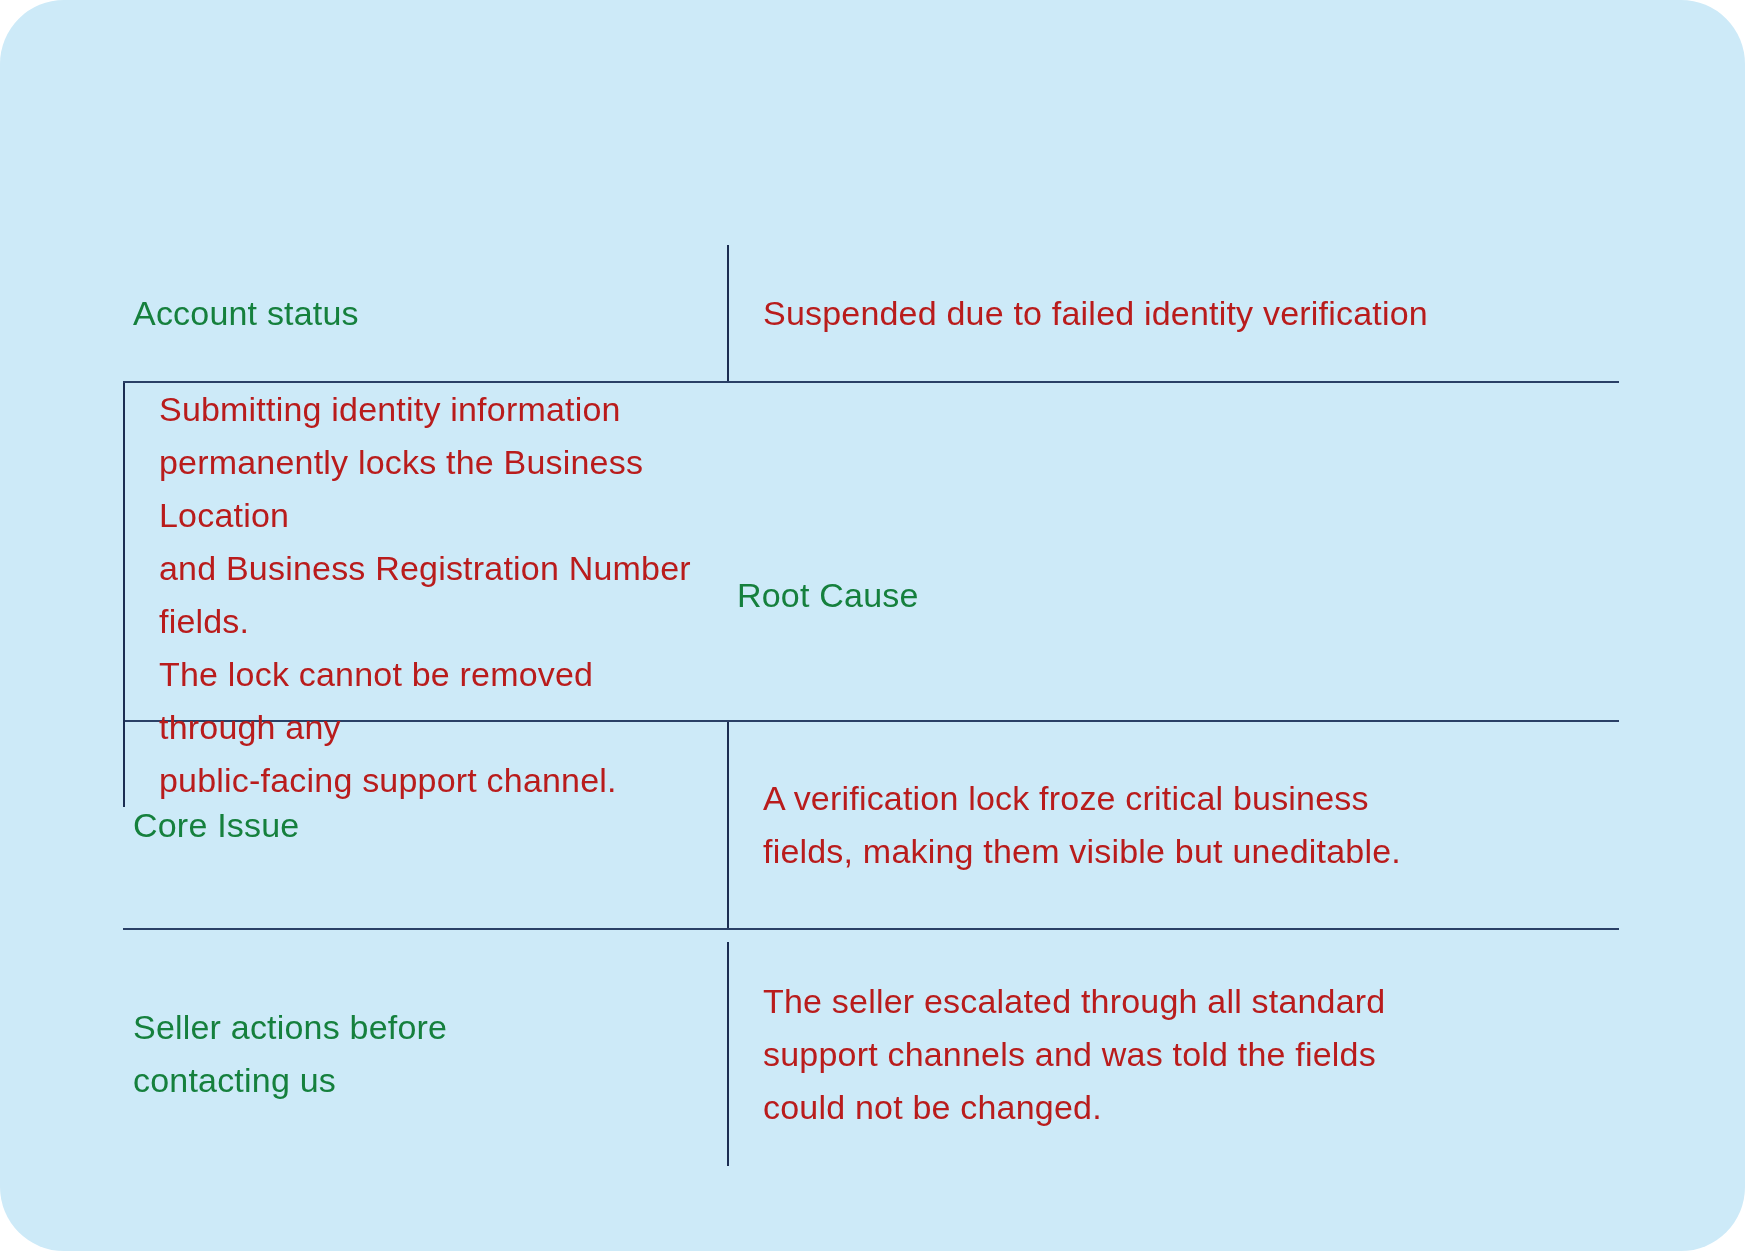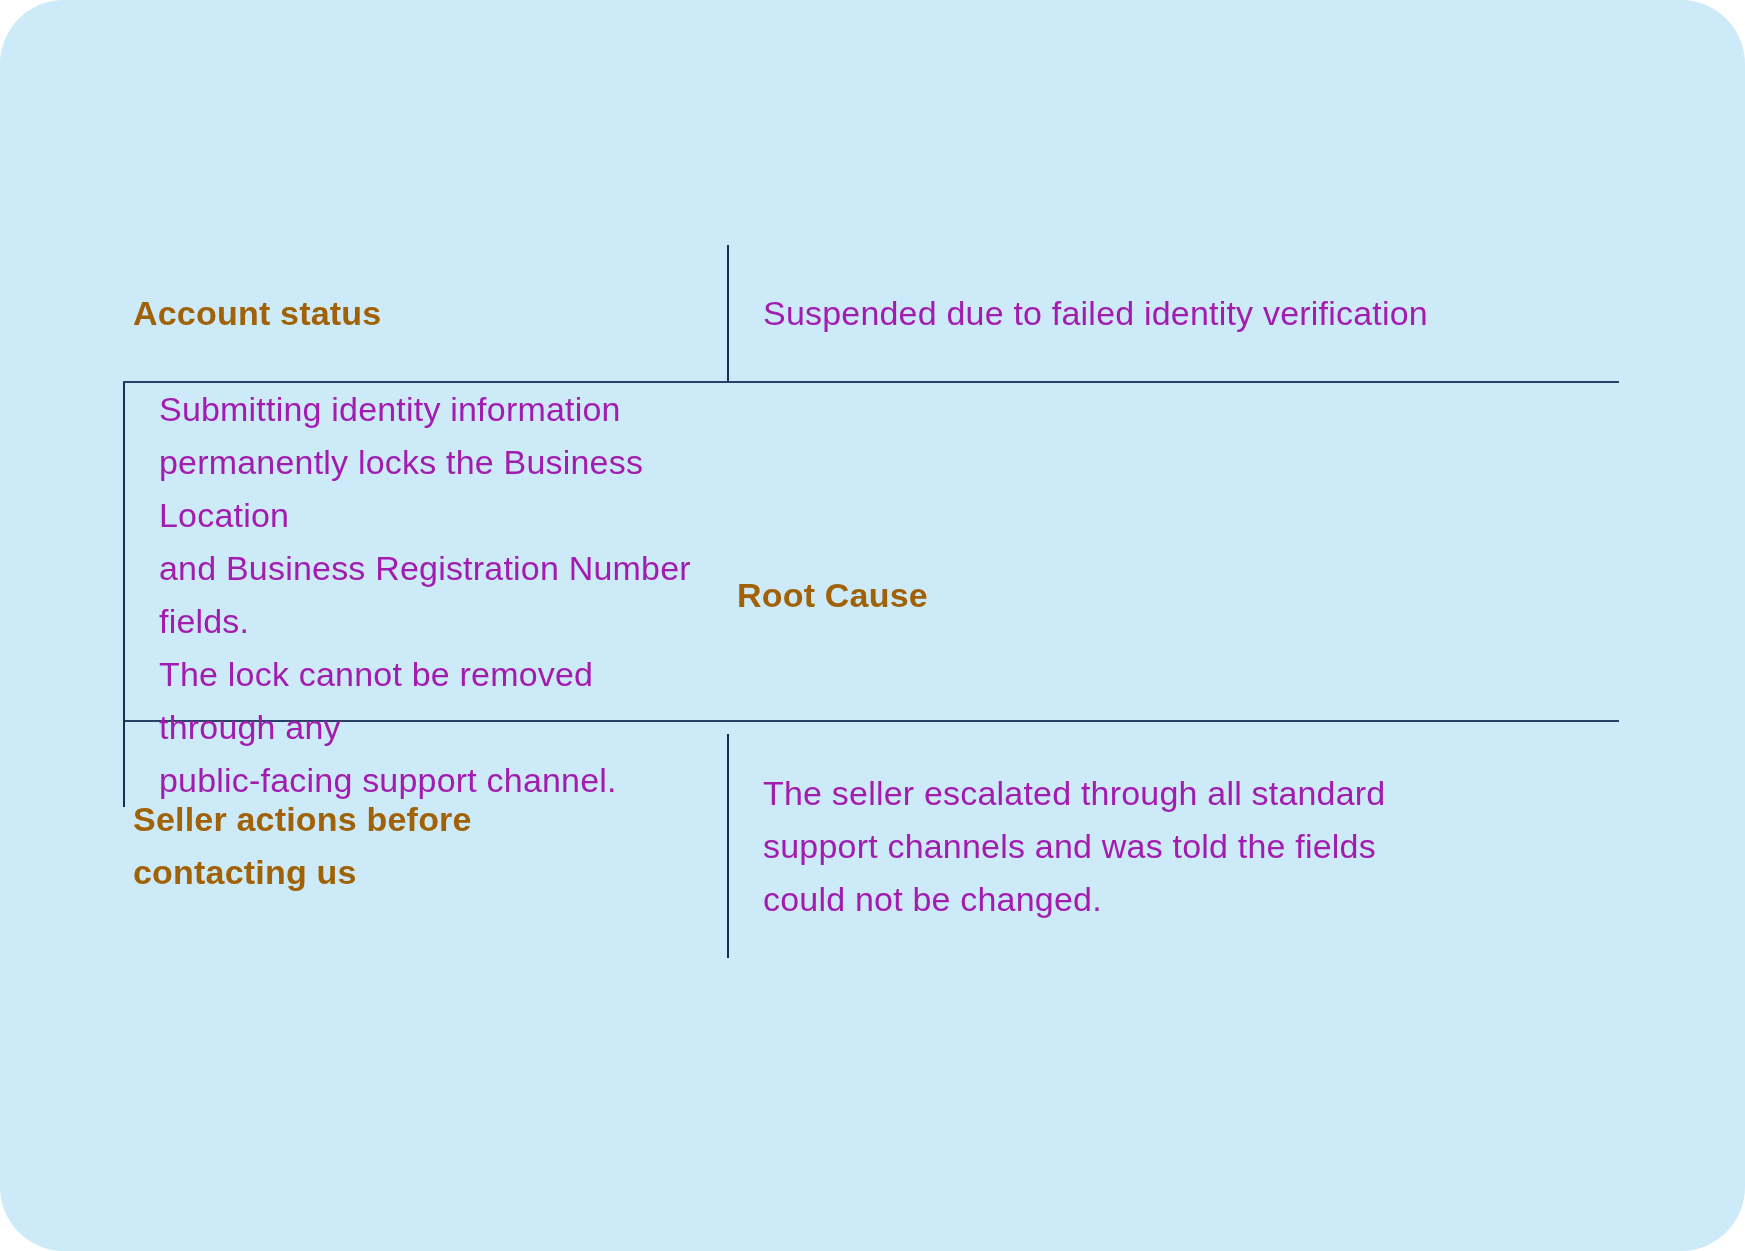--- a/index.html
+++ b/index.html
@@ -44,31 +44,31 @@
     border-bottom: 2px solid #2a4066;
   }
   .t-row.h1 { height: 138px; }
   .t-row.h2 { height: 339px; }
   .t-row.h3 { height: 208px; }
   .t-row.h4 { height: 224px; margin-top: 12px; }
   .cell {
     display: flex;
     align-items: center;
     box-sizing: border-box;
-    color: #a21caf;
+    color: #b91c1c;
     font-size: 34px;
     line-height: 53px;
     letter-spacing: 0.2px;
     white-space: pre-line;
   }
   .cell.label {
-    font-weight: 700;
+    font-weight: 400;
     padding-left: 10px;
     padding-right: 40px;
-    color: #a16207;
+    color: #15803d;
   }
   .cell.value {
     border-left: 2px solid #1b2d52;
     padding-left: 34px;
     padding-right: 20px;
   }
 </style>
 </head>
 <body>
 
@@ -83,20 +83,25 @@
 
     <div class="t-row bordered h2">
       <div class="cell value">Submitting identity information
 permanently locks the Business Location
 and Business Registration Number fields.
 The lock cannot be removed through any
 public-facing support channel.</div>
       <div class="cell label">Root Cause</div>
     </div>
 
+    <div class="t-row bordered h3">
+      <div class="cell label">Core Issue</div>
+      <div class="cell value">A verification lock froze critical business
+fields, making them visible but uneditable.</div>
+    </div>
 
     <div class="t-row h4">
       <div class="cell label">Seller actions before
 contacting us</div>
       <div class="cell value">The seller escalated through all standard
 support channels and was told the fields
 could not be changed.</div>
     </div>
 
   </div>

